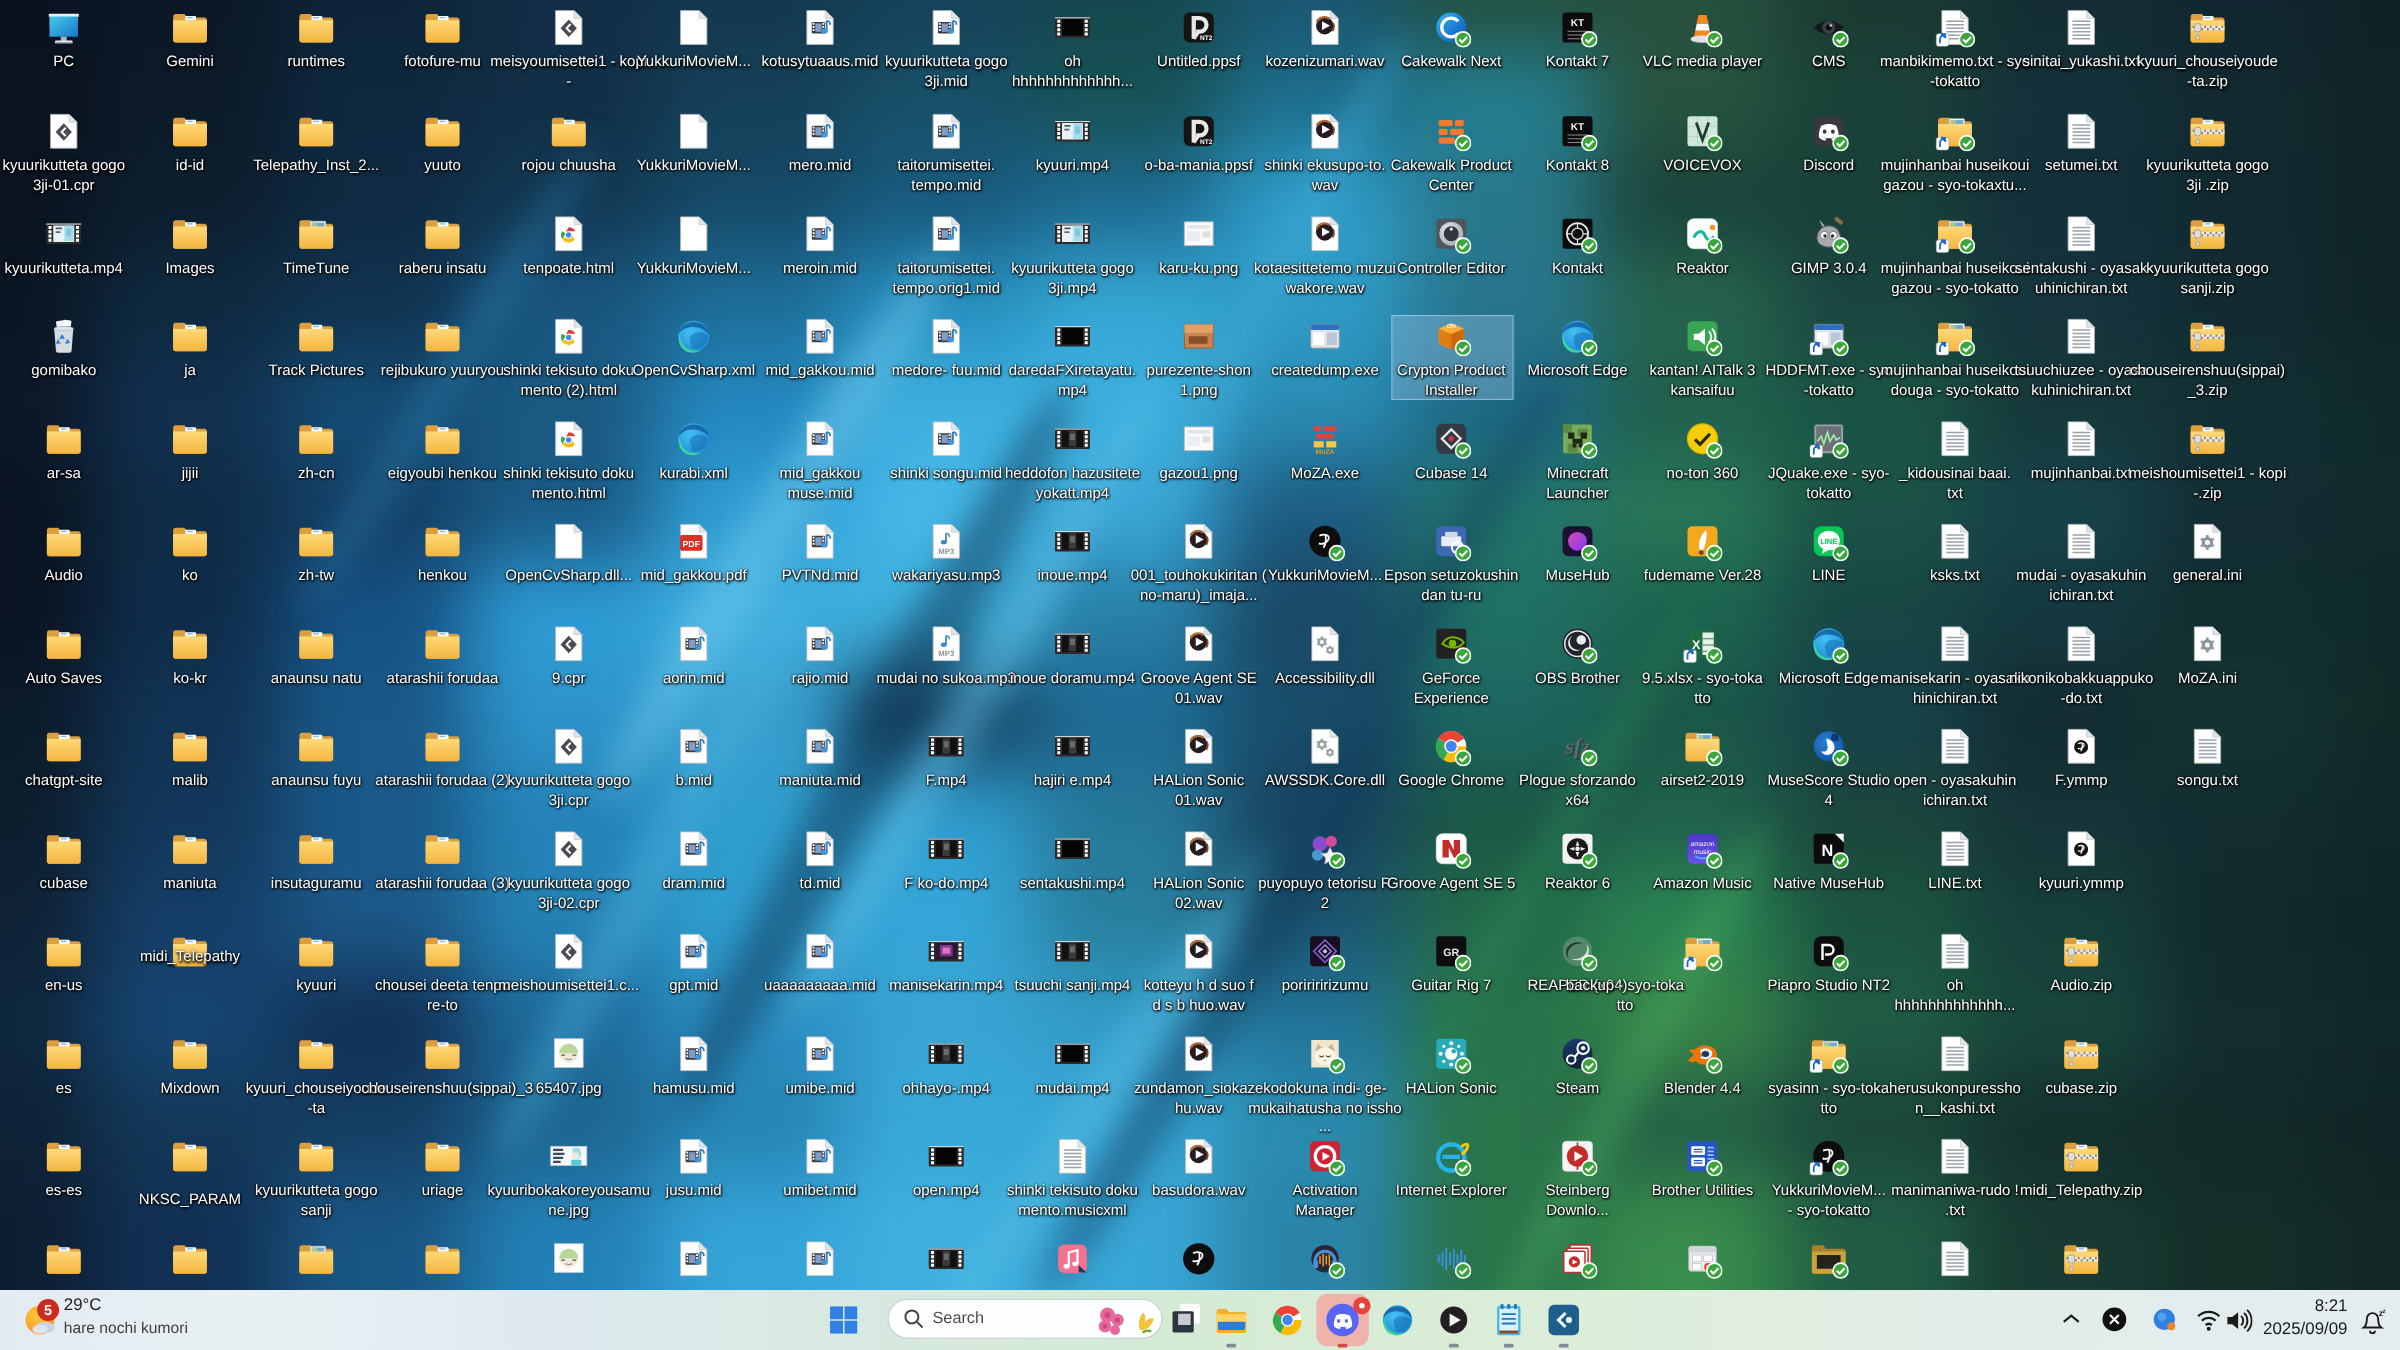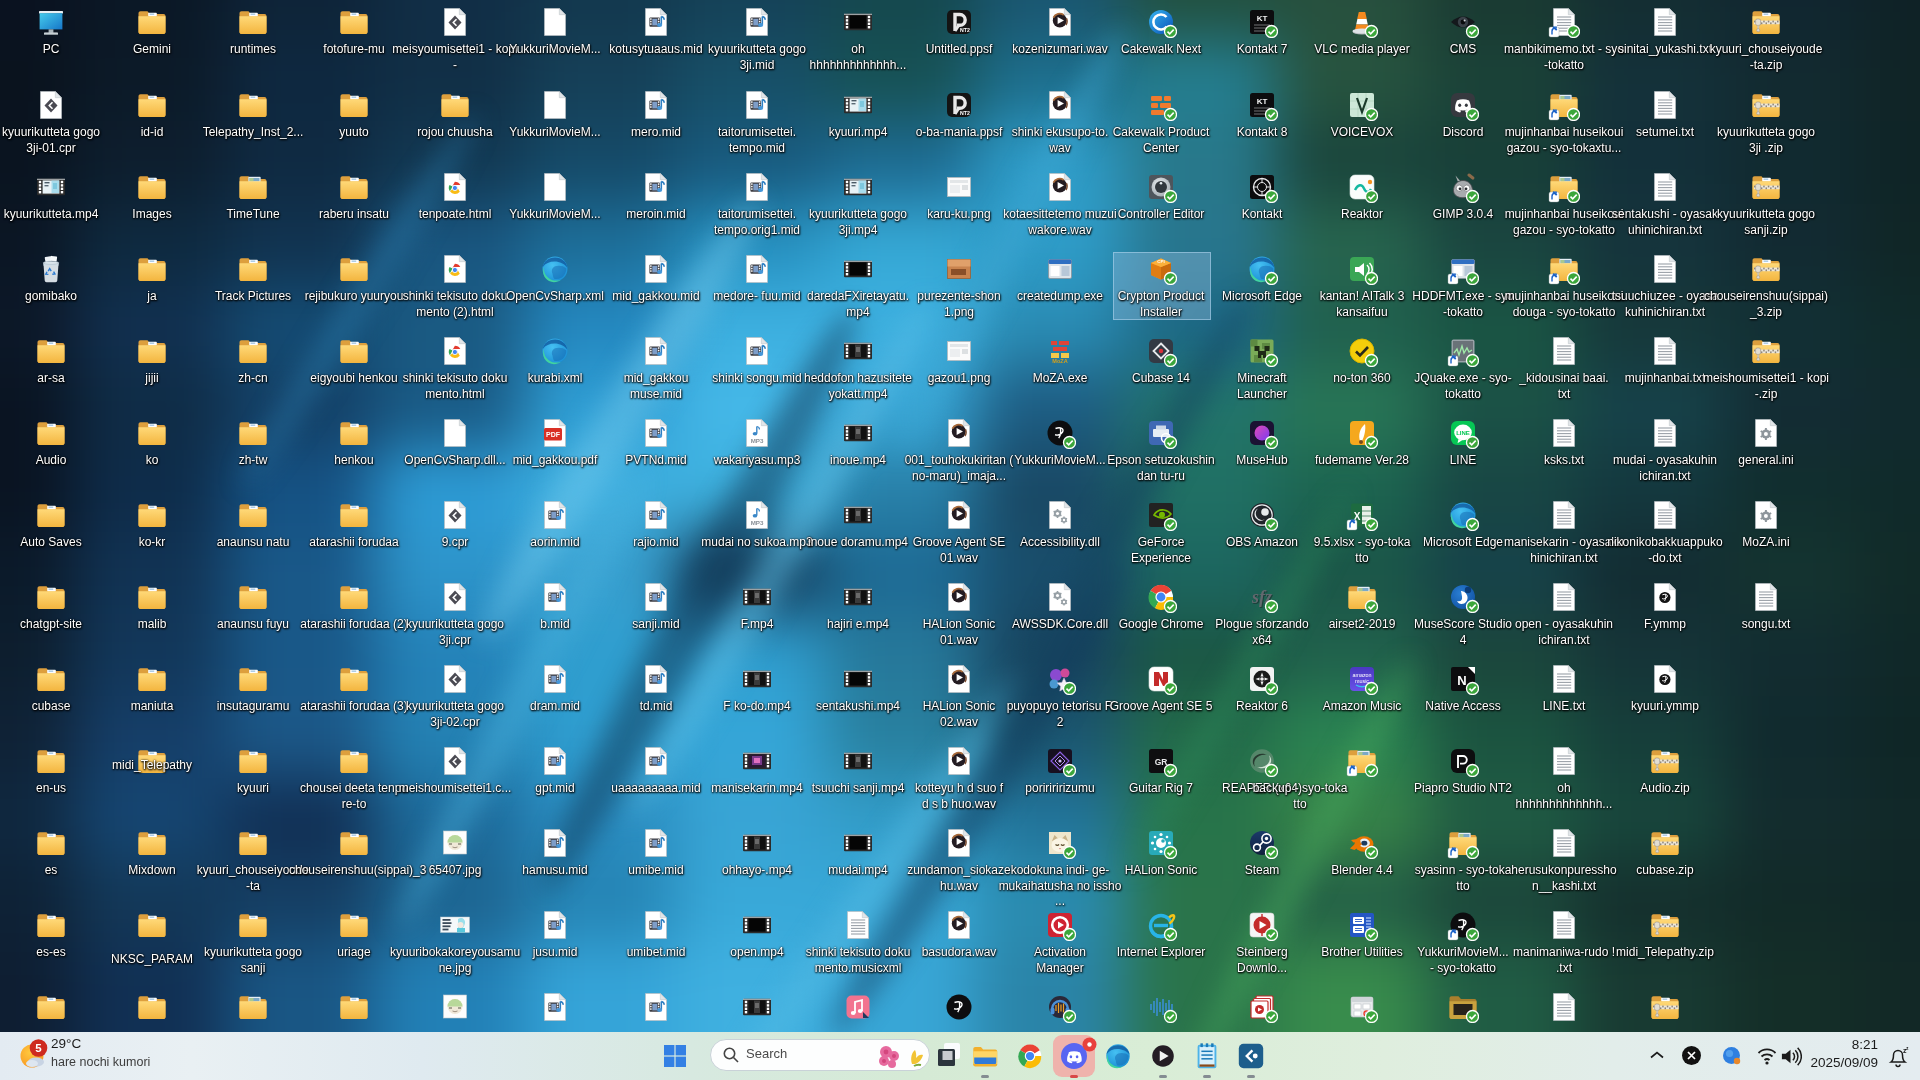--- a/index.html
+++ b/index.html
@@ -1273,21 +1273,21 @@
     <use href="#mid"></use>
   </svg>
 <div class="lb" style="left:591px;top:453px">PVTNd.mid</div>
 <svg class="it" style="left:640px;top:499px" viewBox="0 0 32 32">
     <use href="#mid"></use>
   </svg>
 <div class="lb" style="left:591px;top:535px">rajio.mid</div>
 <svg class="it" style="left:640px;top:581px" viewBox="0 0 32 32">
     <use href="#mid"></use>
   </svg>
-<div class="lb" style="left:591px;top:617px">sanji.mid</div>
+<div class="lb" style="left:591px;top:617px">maniuta.mid</div>
 <svg class="it" style="left:640px;top:663px" viewBox="0 0 32 32">
     <use href="#mid"></use>
   </svg>
 <div class="lb" style="left:591px;top:699px">td.mid</div>
 <svg class="it" style="left:640px;top:745px" viewBox="0 0 32 32">
     <use href="#mid"></use>
   </svg>
 <div class="lb" style="left:591px;top:781px">uaaaaaaaaa.mid</div>
 <svg class="it" style="left:640px;top:827px" viewBox="0 0 32 32">
     <use href="#mid"></use>
@@ -1601,21 +1601,21 @@
 <div class="lb" style="left:1197px;top:371px">Minecraft<br>Launcher</div>
 <svg class="it" style="left:1246px;top:417px" viewBox="0 0 32 32">
     <use href="#mhub"></use>
     <use href="#chk"></use>
   </svg>
 <div class="lb" style="left:1197px;top:453px">MuseHub</div>
 <svg class="it" style="left:1246px;top:499px" viewBox="0 0 32 32">
     <use href="#obs"></use>
     <use href="#chk"></use>
   </svg>
-<div class="lb" style="left:1197px;top:535px">OBS Amazon</div>
+<div class="lb" style="left:1197px;top:535px">OBS Brother</div>
 <svg class="it" style="left:1246px;top:581px" viewBox="0 0 32 32">
     <use href="#sfz"></use>
     <use href="#chk"></use>
   </svg>
 <div class="lb" style="left:1197px;top:617px">Plogue sforzando<br>x64</div>
 <svg class="it" style="left:1246px;top:663px" viewBox="0 0 32 32">
     <use href="#rkt"></use>
     <use href="#chk"></use>
   </svg>
 <div class="lb" style="left:1197px;top:699px">Reaktor 6</div>
@@ -1743,21 +1743,21 @@
 <div class="lb" style="left:1398px;top:535px">Microsoft Edge</div>
 <svg class="it" style="left:1447px;top:581px" viewBox="0 0 32 32">
     <use href="#msc"></use>
     <use href="#chk"></use>
   </svg>
 <div class="lb" style="left:1398px;top:617px">MuseScore Studio<br>4</div>
 <svg class="it" style="left:1447px;top:663px" viewBox="0 0 32 32">
     <use href="#nacc"></use>
     <use href="#chk"></use>
   </svg>
-<div class="lb" style="left:1398px;top:699px">Native Access</div>
+<div class="lb" style="left:1398px;top:699px">Native MuseHub</div>
 <svg class="it" style="left:1447px;top:745px" viewBox="0 0 32 32">
     <use href="#pia"></use>
     <use href="#chk"></use>
   </svg>
 <div class="lb" style="left:1398px;top:781px">Piapro Studio NT2</div>
 <svg class="it" style="left:1447px;top:827px" viewBox="0 0 32 32">
     <use href="#foldp"></use>
     <use href="#chk"></use>
     <use href="#sc"></use>
   </svg>

